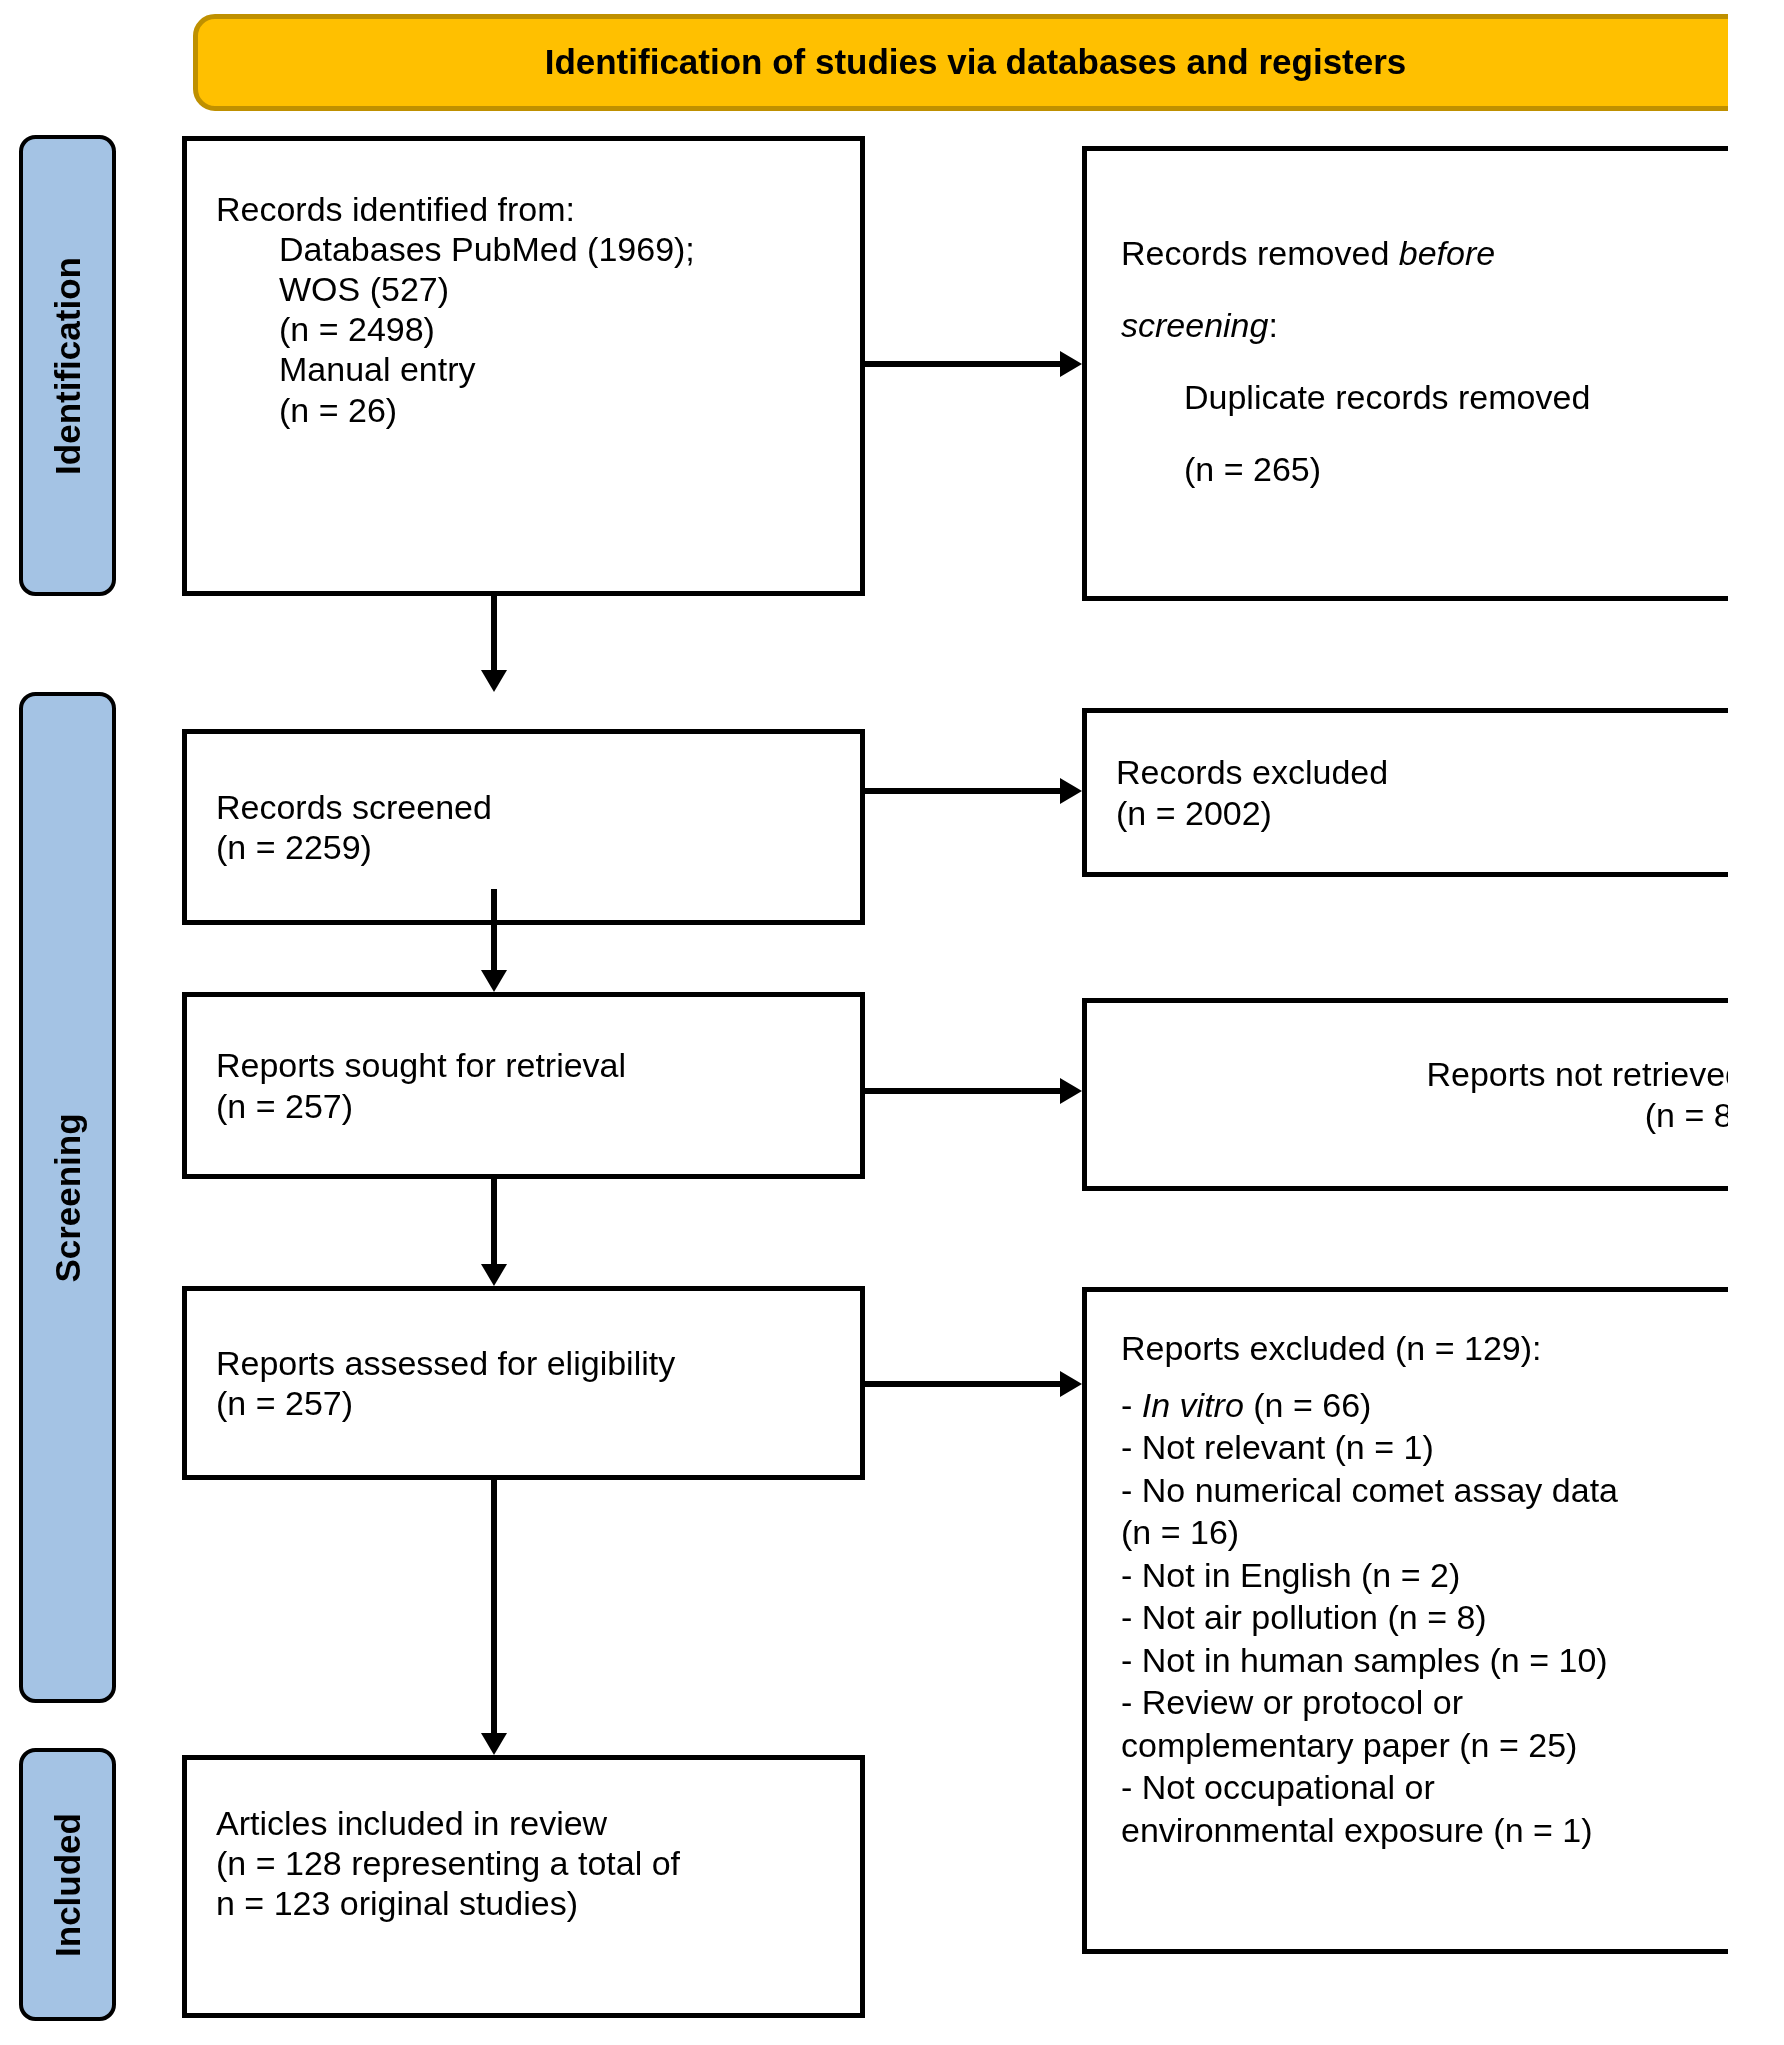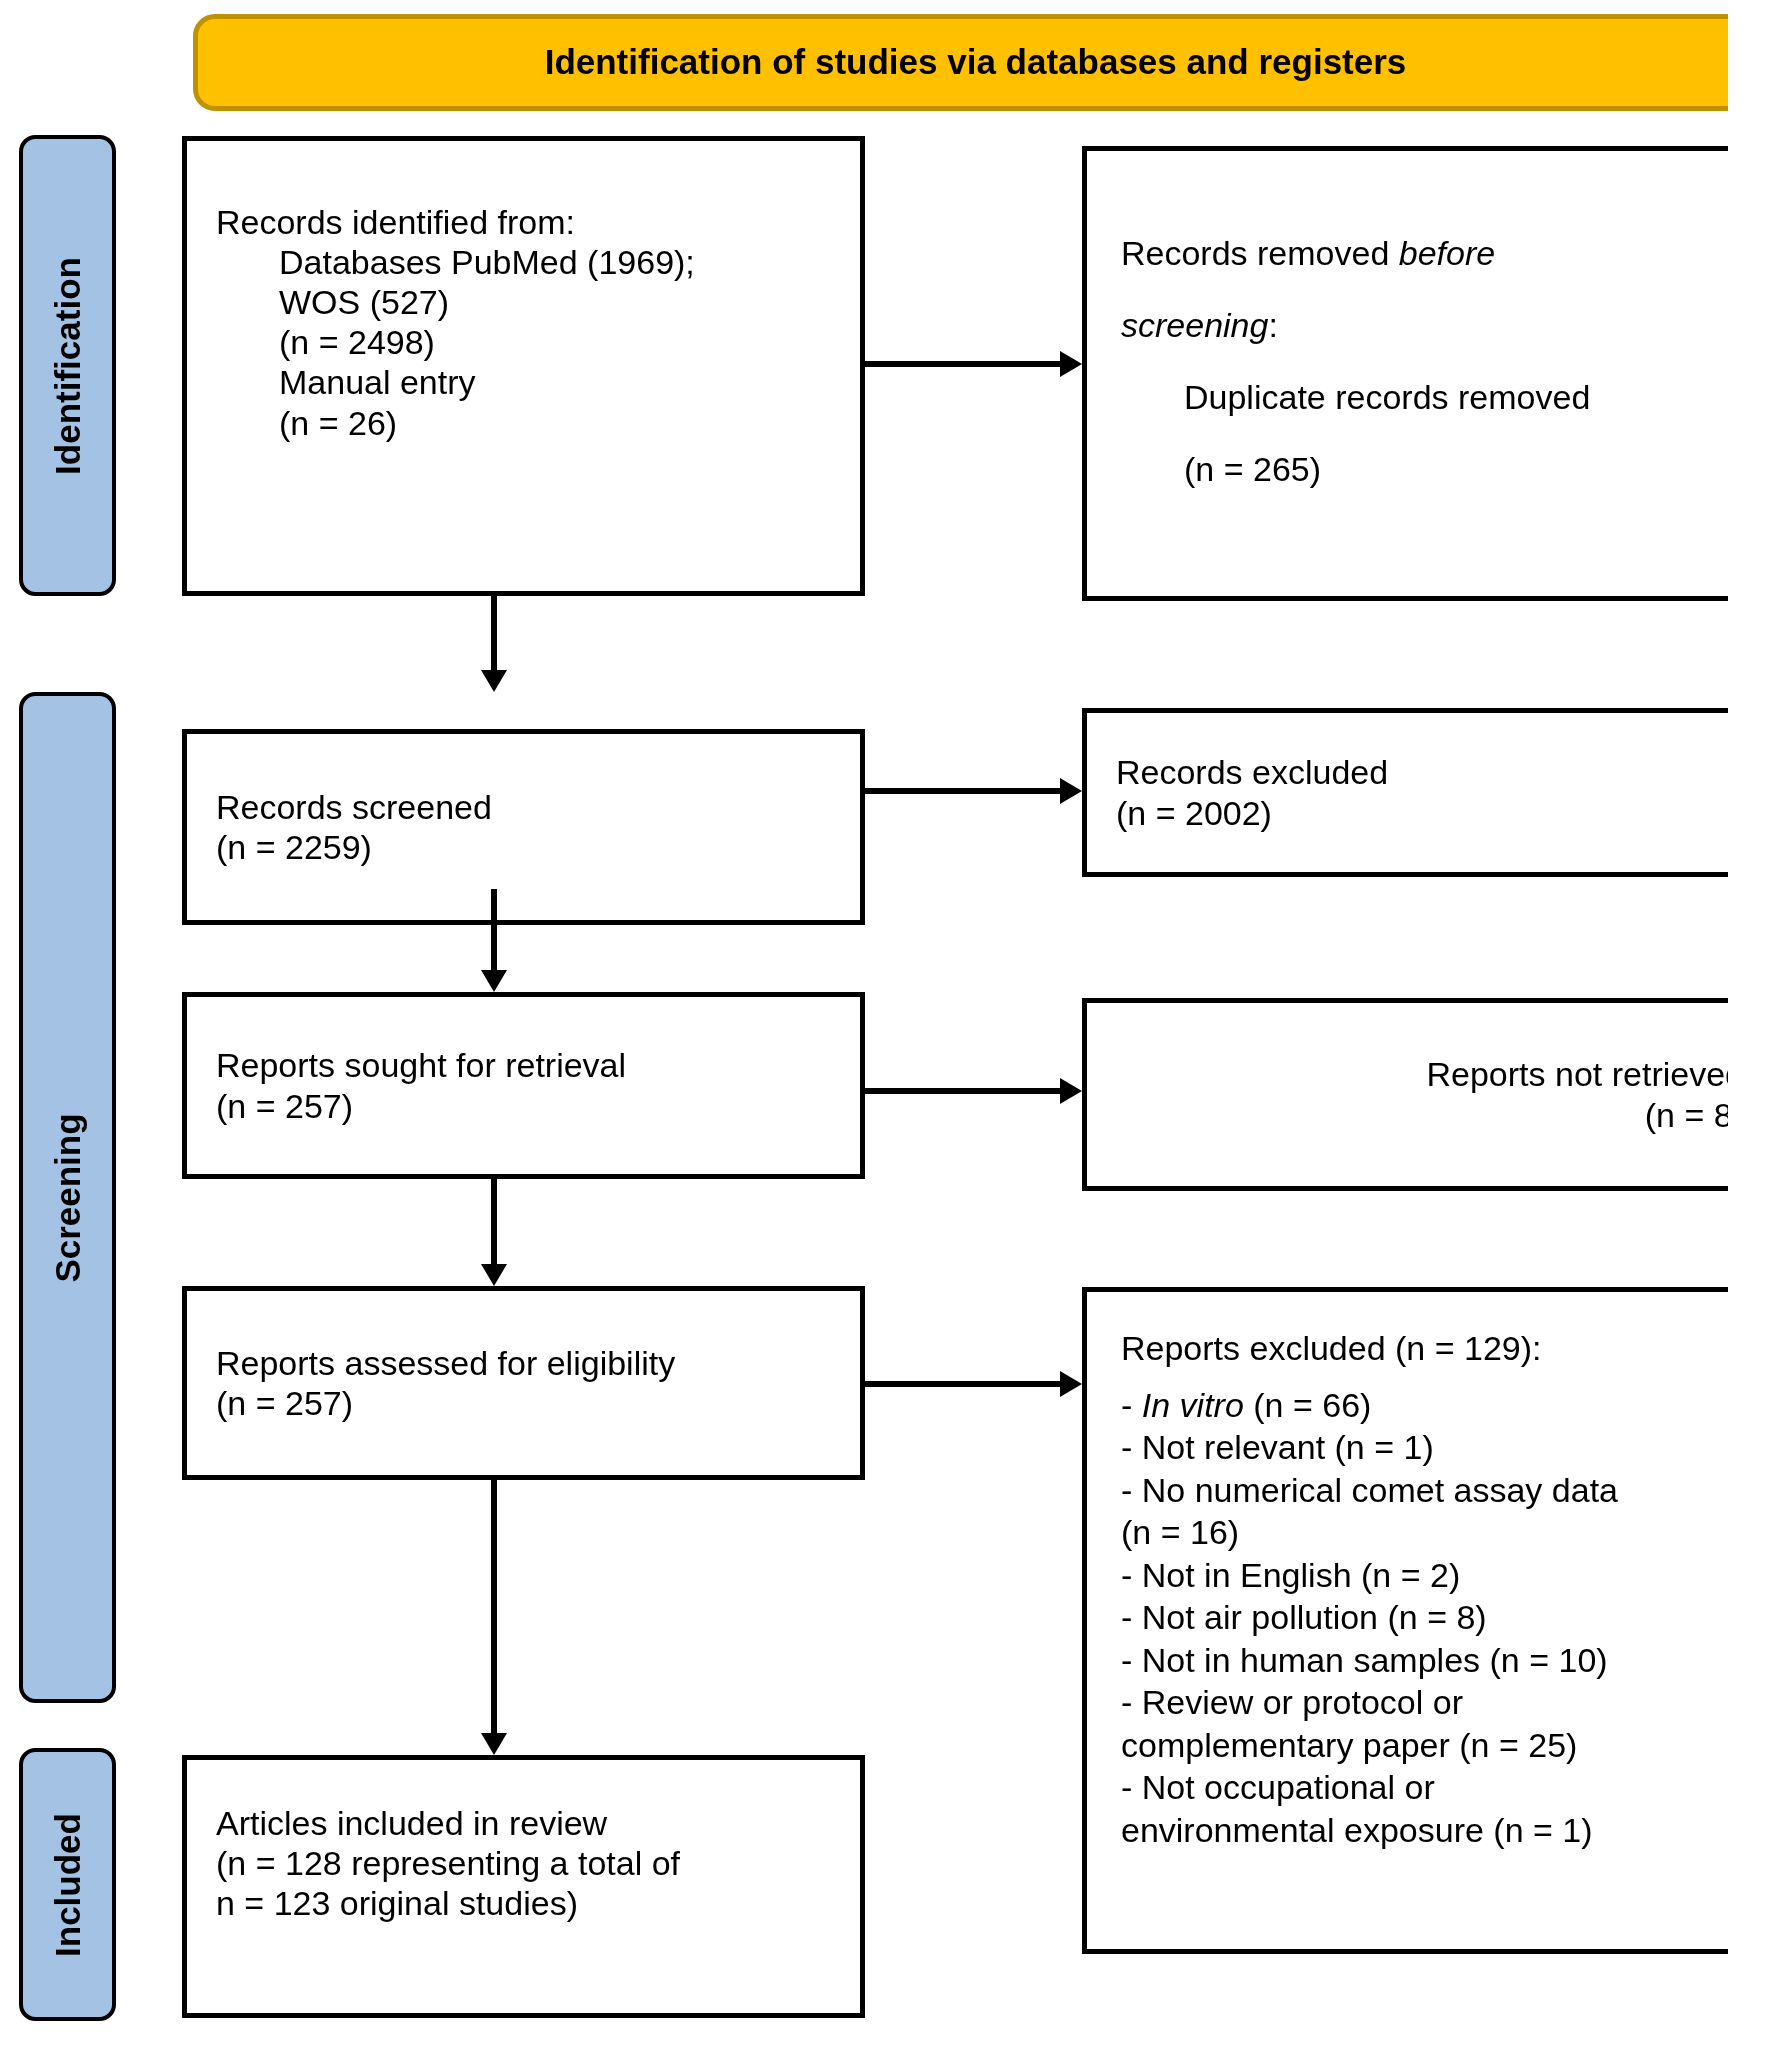--- a/index.html
+++ b/index.html
@@ -37,21 +37,21 @@
   .fbox{
     position:absolute;background:#fff;border:5px solid #000;
     box-sizing:border-box;
     font-size:34px;line-height:1.18;
     display:flex;flex-direction:column;
     padding-left:29px;padding-right:20px;
   }
   .fbox.center{justify-content:center;}
   .lcol{left:182px;width:683px;}
   .rcol{left:1082px;width:687px;}
-  #box-records-identified{top:136px;height:460px;padding-top:61px;}
+  #box-records-identified{top:136px;height:460px;padding-top:48px;}
   #box-records-removed{top:146px;height:455px;padding-top:82px;padding-left:34px;gap:32px;}
   #box-records-screened{top:692px;height:196px;margin-top:37px;}
   #box-records-excluded{top:708px;height:169px;}
   #box-reports-sought{top:992px;height:187px;}
   #box-reports-not-retrieved{top:998px;height:193px;align-items:flex-end;}
   #box-reports-assessed{top:1286px;height:194px;}
   #box-reports-excluded{top:1287px;height:667px;padding-top:35px;padding-left:34px;padding-right:16px;line-height:1.25;}
   #box-articles-included{top:1755px;height:263px;padding-top:43px;}
   .indent{padding-left:63px;}
   .excl-header{margin-bottom:14.3px;}

